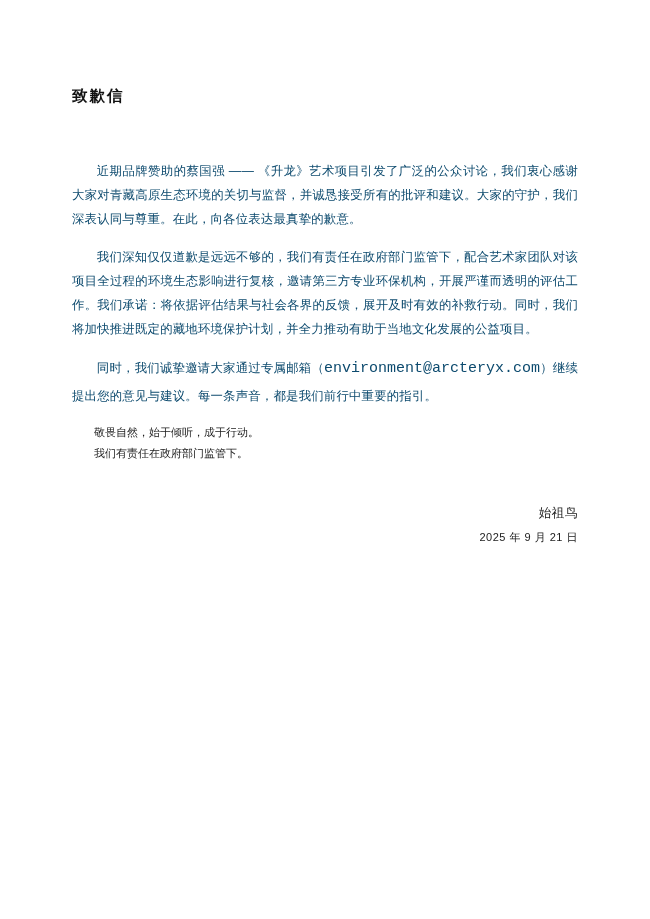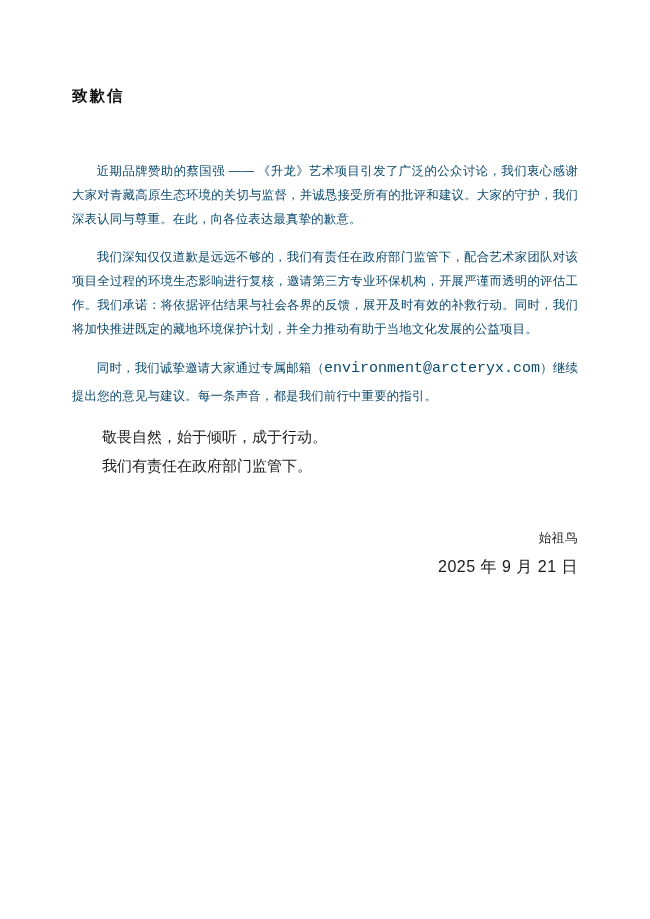--- a/index.html
+++ b/index.html
@@ -44,38 +44,38 @@
   }
   .mono {
     font-family: "Liberation Mono", monospace;
     font-size: 15px;
     letter-spacing: 0;
   }
   .closing {
     margin-top: 14px;
   }
   .closing .line {
-    font-size: 15px;
+    font-size: 11px;
     line-height: 1.95;
     text-indent: 2em;
     margin: 0;
     color: #1b1b1b;
   }
   .signature {
-    margin-top: 46px;
+    margin-top: 36px;
     text-align: right;
   }
   .signature .sig-name {
     font-size: 12.6px;
     line-height: 2.0;
     color: #1b1b1b;
     letter-spacing: 0.5px;
   }
   .signature .sig-date {
-    font-size: 16px;
+    font-size: 11px;
     line-height: 2.0;
     color: #1b1b1b;
     letter-spacing: 0.5px;
   }
 </style>
 </head>
 <body>
 
 <div class="page">
 

